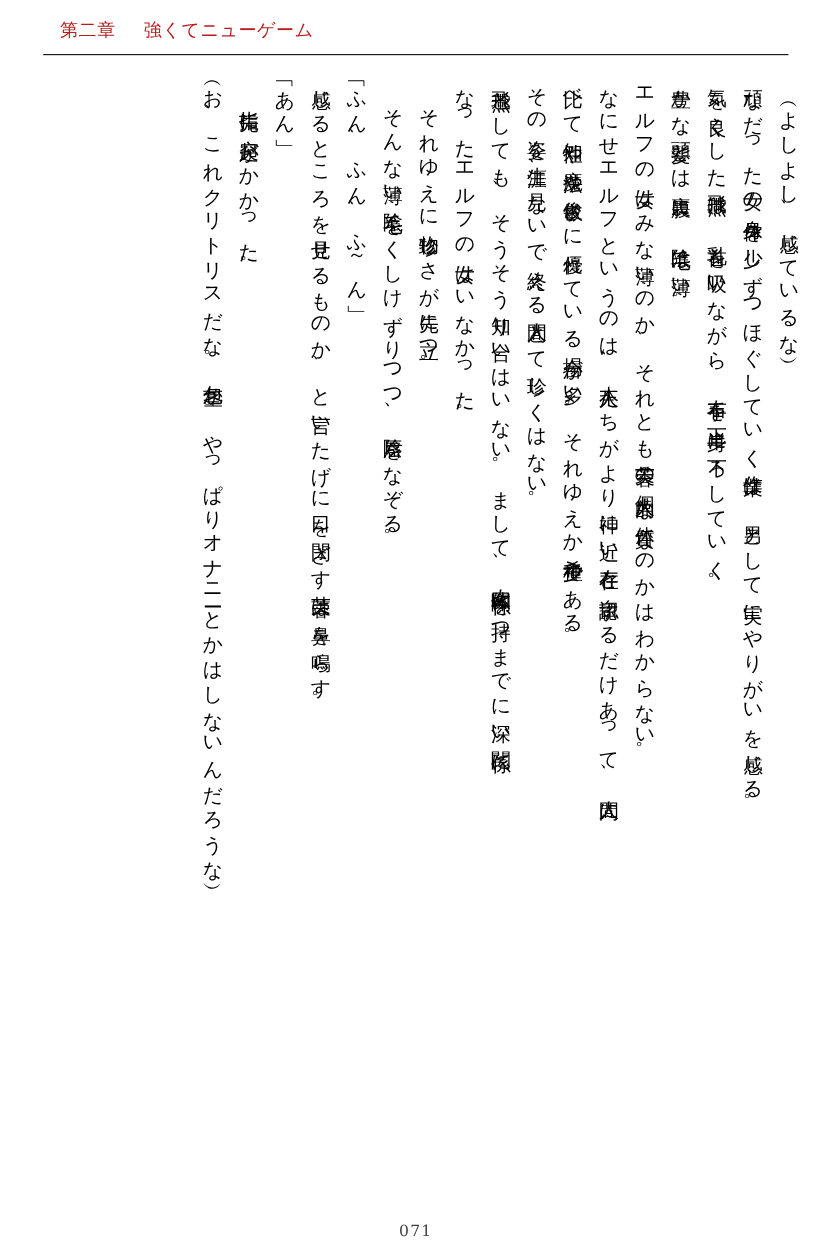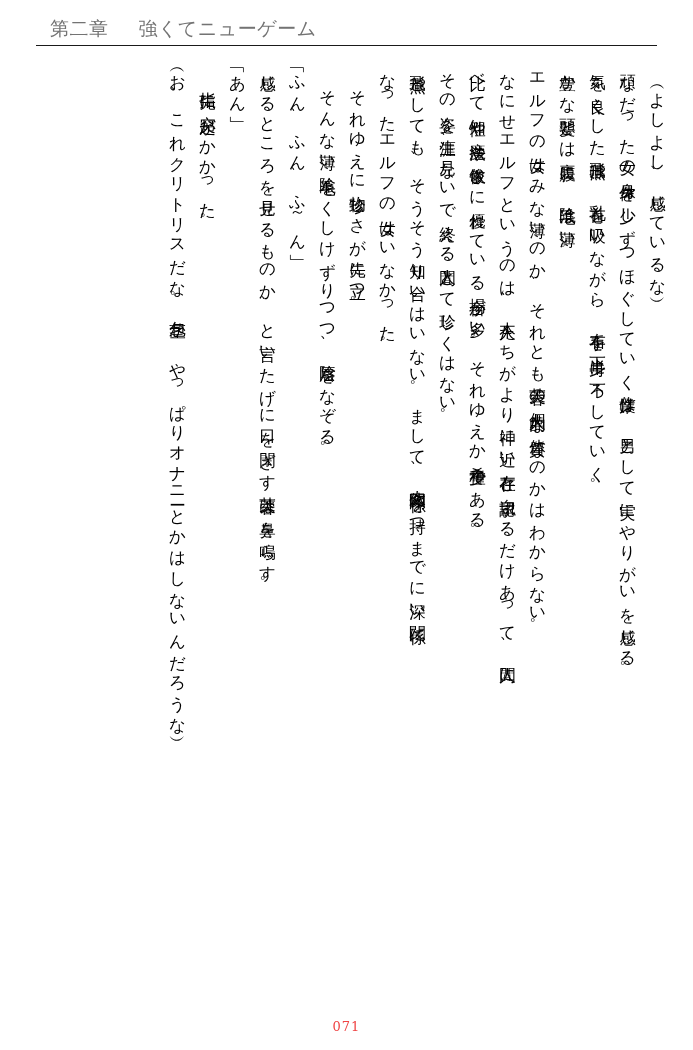--- a/index.html
+++ b/index.html
@@ -19,25 +19,24 @@
     position: relative;
     width: 693px;
     height: 1050px;
     box-sizing: border-box;
   }
   .header {
     position: absolute;
     top: 16px;
     left: 50px;
     right: 50px;
-    font-size: 19px;
+    font-size: 15px;
     letter-spacing: 0.5px;
     white-space: nowrap;
-    color: #737373;
-    font-family: Liberation Mono, monospace;
+    color: #b91c1c;
   }
   .header .chapter-num {
     margin-right: 18px;
   }
   .rule {
     position: absolute;
     top: 45px;
     left: 36px;
     right: 36px;
     height: 1px;
@@ -72,21 +71,21 @@
     box-sizing: border-box;
   }
   .pagenum {
     position: absolute;
     bottom: 16px;
     left: 0;
     width: 693px;
     text-align: center;
     font-size: 13px;
     letter-spacing: 1px;
-    color: #ef4444;
+    color: #404040;
     font-family: "DejaVu Serif", "Liberation Serif", serif;
   }
 </style>
 </head>
 <body>
 
 <div class="page">
 
   <div class="header">
     <span class="chapter-num">第二章</span>

